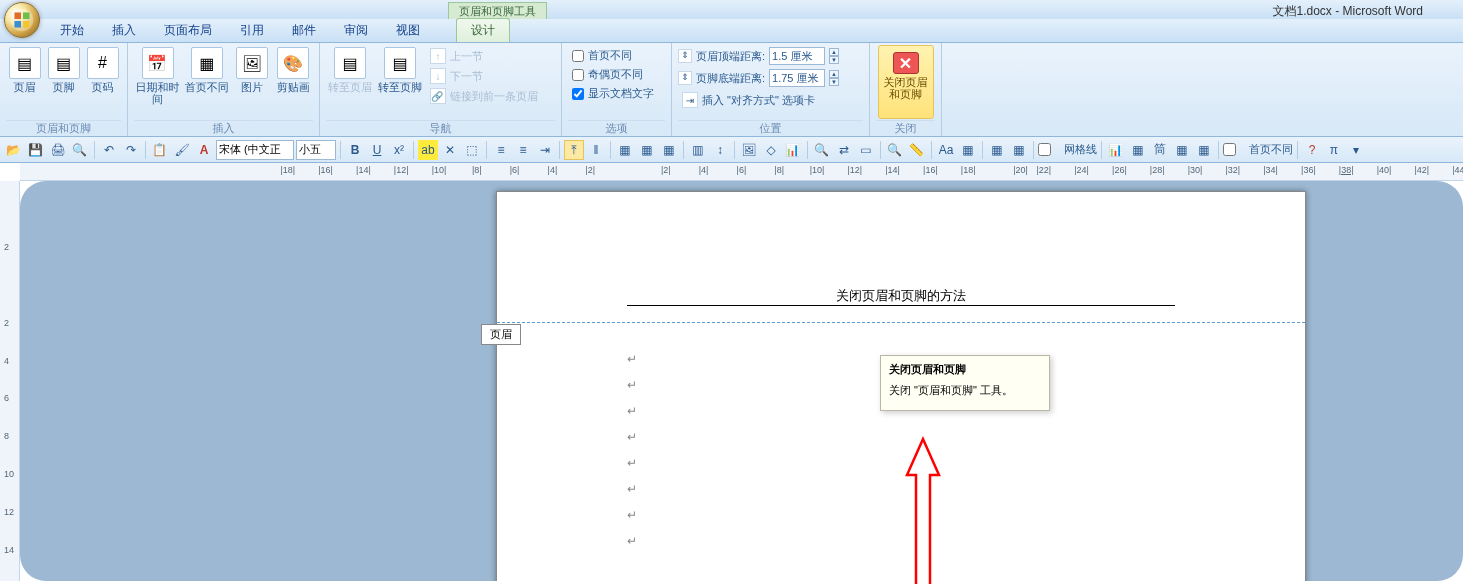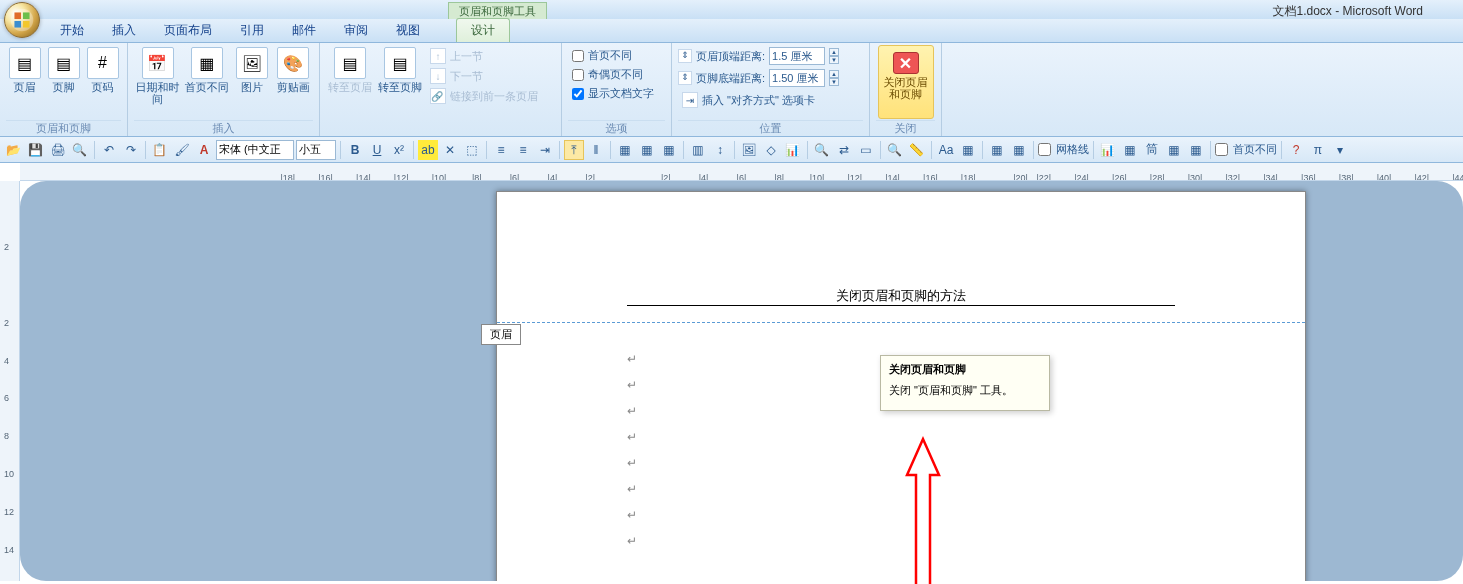--- a/index.html
+++ b/index.html
@@ -37,27 +37,27 @@
 .closebtn { display:flex; flex-direction:column; align-items:center; width:56px; padding-top:2px; background:linear-gradient(#fff3b0,#ffe27a); border:1px solid #e6c45a; border-radius:3px; cursor:pointer; height:74px; justify-content:flex-start;}
 .closebtn .x { width:26px; height:22px; background:#e55; border:1px solid #a33; border-radius:3px; color:#fff; font-weight:bold; display:flex; align-items:center; justify-content:center; margin:4px 0 2px;}
 .closebtn .lbl { font-size:11px; color:#6a4b00; line-height:12px; text-align:center;}
 .disabled { color:#a9bdd3 !important; }
 
 
 .qat { height:26px; background:linear-gradient(#eaf3fc,#d7e8f7); border-bottom:1px solid #8fb7dc; display:flex; align-items:center; padding:0 4px; gap:2px;}
 .qbtn { width:20px; height:20px; border:1px solid transparent; display:flex; align-items:center; justify-content:center; font-size:12px; color:#2b5a8e; cursor:pointer;}
 .qsep { width:1px; height:18px; background:#b5cde3; margin:0 2px;}
 .qsel { height:20px; border:1px solid #9bb9d5; background:#fff; font-size:11px; padding:0 2px; display:flex; align-items:center;}
-.qchk { display:flex; align-items:center; gap:5px; font-size:11px; color:#2b5a8e;}
+.qchk { display:flex; align-items:center; gap:13px; font-size:11px; color:#2b5a8e;}
 .active { background:#fce9a4; border:1px solid #e6c45a !important;}
 
 
 .workspace { position:relative; height:418px; background:#fff; }
 .hruler { position:absolute; left:20px; right:0; top:0; height:18px; background:#eef4fa; border-bottom:1px solid #c2d6ea; font-size:8px; color:#666; overflow:hidden;}
-.hruler .num { position:absolute; top:2px; font-size:9px; color:#567; transform:translateX(-50%);margin-top:8px;}
+.hruler .num { position:absolute; top:2px; font-size:9px; color:#567; transform:translateX(-50%);}
 .vruler { position:absolute; left:0; top:18px; bottom:0; width:20px; background:#eef4fa; border-right:1px solid #c2d6ea;}
 .vruler .num { position:absolute; left:4px; font-size:9px; color:#567; transform:translateY(-50%);}
 
 .canvas { position:absolute; left:20px; top:18px; right:0; bottom:0; background:#9db8d2; overflow:hidden;border-radius:26px;}
 .page { position:absolute; left:476px; top:10px; width:810px; height:1100px; background:#fff; box-shadow:0 0 6px rgba(0,0,0,.4); border:1px solid #888;}
 .page-inner { position:absolute; left:130px; right:130px; top:92px; }
 .header-line { border-bottom:1px solid #000; height:22px; display:flex; align-items:flex-end; justify-content:center; font-size:13px; font-family:SimSun;}
 .dashed { position:absolute; left:0; right:0; top:130px; border-top:1px dashed #5b9bd5;}
 .header-tag { position:absolute; left:-16px; top:132px; background:#fff; border:1px solid #888; font-size:11px; padding:2px 8px; font-family:SimSun;}
 .para { font-family:SimSun; font-size:12px; color:#888; height:26px;}
@@ -159,20 +159,21 @@
         <div class="smallbtn disabled">
             <span class="ico">↓</span>
             <span>下一节</span>
           </div>
         <div class="smallbtn disabled">
             <span class="ico">🔗</span>
             <span>链接到前一条页眉</span>
           </div>
       </div>
     </div>
+    <div class="group-label">导航</div>
   </div>
 
   <div class="group" style="width:110px">
     <div class="group-body">
       <div class="smallrows">
         <label class="chk">
             <input type="checkbox" style="">
             <span>首页不同</span>
           </label>
         <label class="chk">
@@ -199,21 +200,21 @@
             </div>
           <div class="spin">
               <span>▲</span>
               <span>▼</span>
             </div>
         </div>
         <div class="numrow">
           <span class="ico" style="width:14px;height:14px;display:inline-block;border:1px solid #c7d8eb;background:#fff;font-size:9px;text-align:center">⇕</span>
           <span>页脚底端距离:</span>
           <div class="fld">
-              <span>1.50 厘米</span>
+              <span>1.75 厘米</span>
             </div>
           <div class="spin">
               <span>▲</span>
               <span>▼</span>
             </div>
         </div>
         <div class="smallbtn">
             <span class="ico">⇥</span>
             <span>插入 "对齐方式" 选项卡</span>
           </div>

